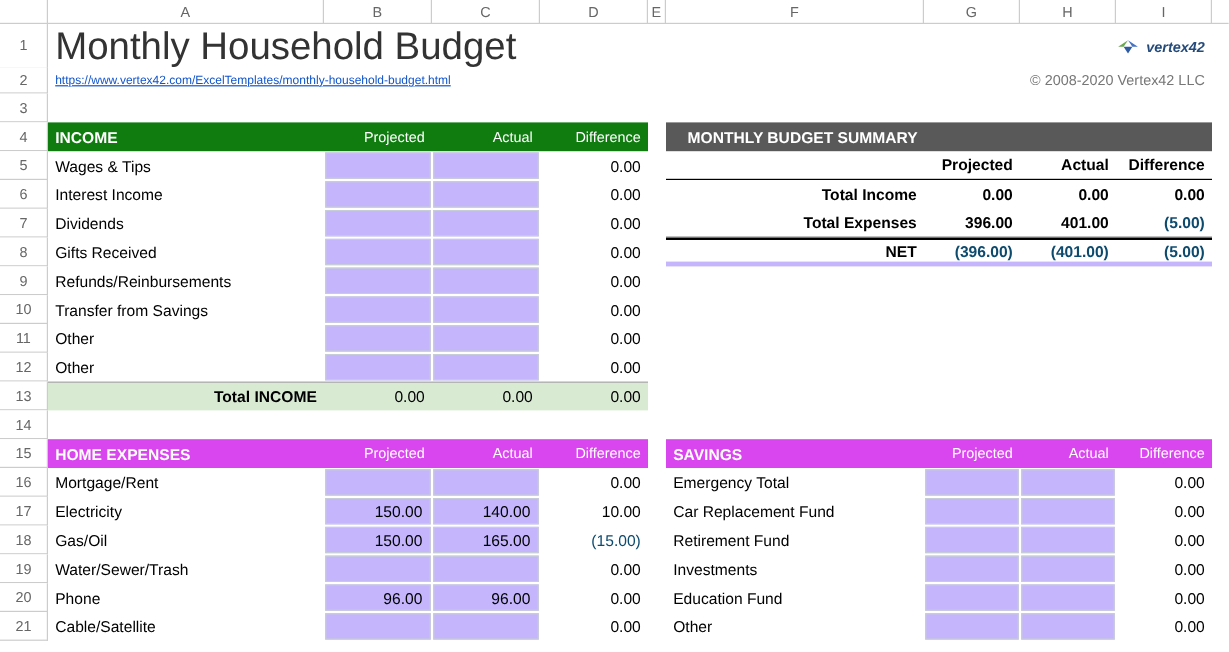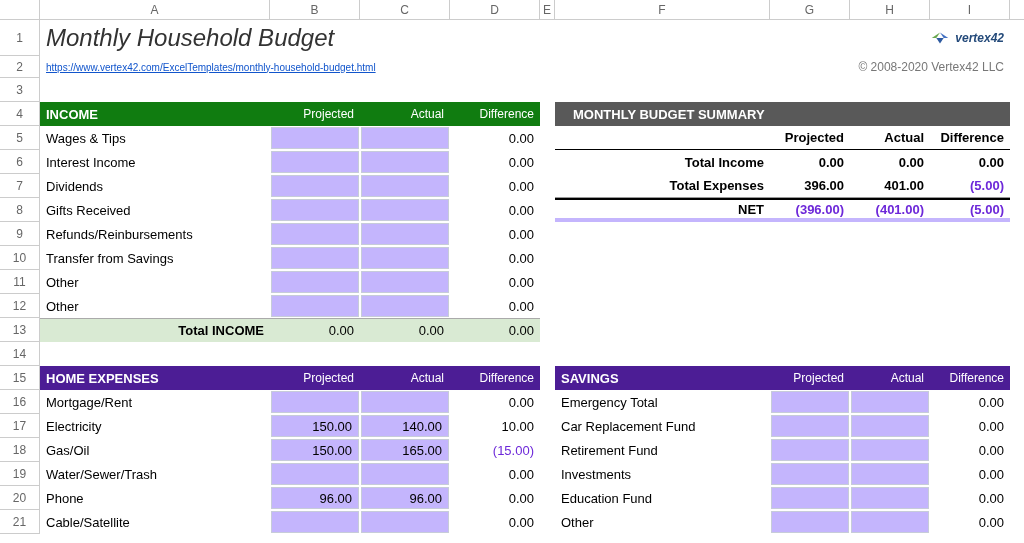--- a/index.html
+++ b/index.html
@@ -41,38 +41,38 @@
   }
   .cell { padding:0 6px; display:flex; align-items:center; }
   .cell.right { justify-content:flex-end; }
 
   
   .r1 { height:36px; }
   .r2 { height:22px; }
   .rn { height:24px; }
 
   
-  .title { font-size:24px; font-weight:400; color:#333; padding-left:6px; display:flex; align-items:center;font-style:italic; }
+  .title { font-size:32px; font-weight:400; color:#333; padding-left:6px; display:flex; align-items:center; }
 
   
   .link { color:#1155cc; text-decoration:underline; font-size:10px; margin-left:0; }
 
   
   .bar { color:#fff; font-weight:700; display:flex; align-items:center; padding:0 6px; }
   .bar-green { background:#107c10; }
-  .bar-blue  { background:#4c1d95; }
+  .bar-blue  { background:#d946ef; }
   .bar-grey  { background:#595959;padding-left:18px; }
   .barsub    { color:#fff; font-size:12px; text-align:right; padding:0 6px; display:flex; align-items:center; justify-content:flex-end;}
 
   
   .in { background:#c4b5fd; border:1px solid #c7ccd9; margin:1px; }
   .totalrow { background:#d9ead3; border-top:1px solid #aaa; }
   .totalrowB{ border-top:2px solid #000; border-bottom:4px solid #c4b5fd;}
   .underlineThin{border-bottom:1px solid #000;}
-  .neg { color:#6d28d9; }
+  .neg { color:#0c4a6e; }
   .bold { font-weight:700; }
 
   
   .sumHdr { font-weight:700; text-align:right; padding:0 6px; display:flex; align-items:center; justify-content:flex-end; }
 
   
   .logo { display:flex; align-items:center; justify-content:flex-end; gap:4px; color:#244a7a; font-weight:700; font-size:12px; font-style:italic;}
   .logo svg { width:22px; height:22px; }
   .copy { color:#777; font-size:12px; text-align:center; padding-right:6px;}
 

